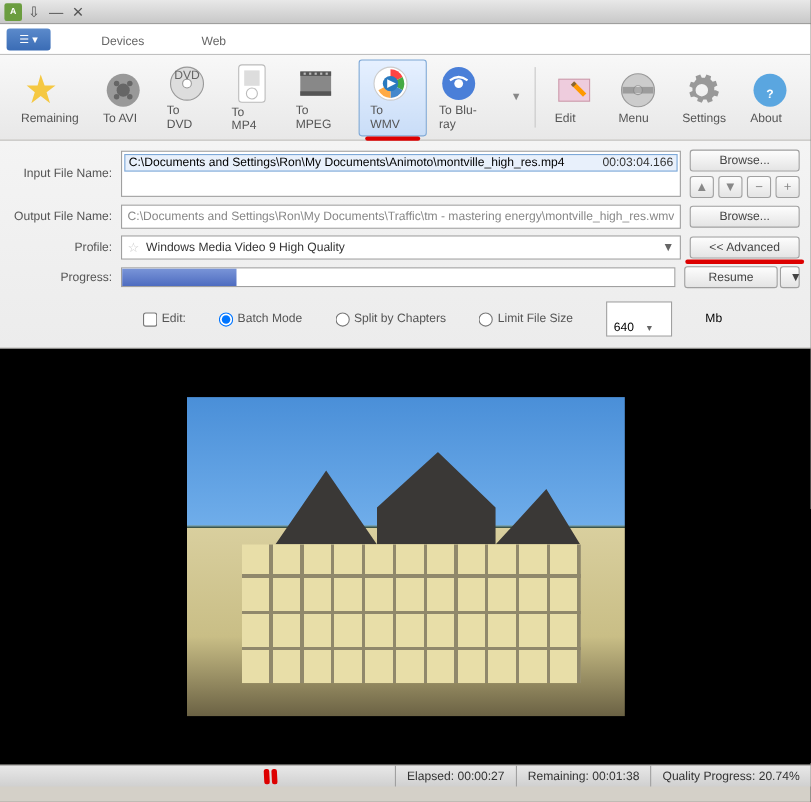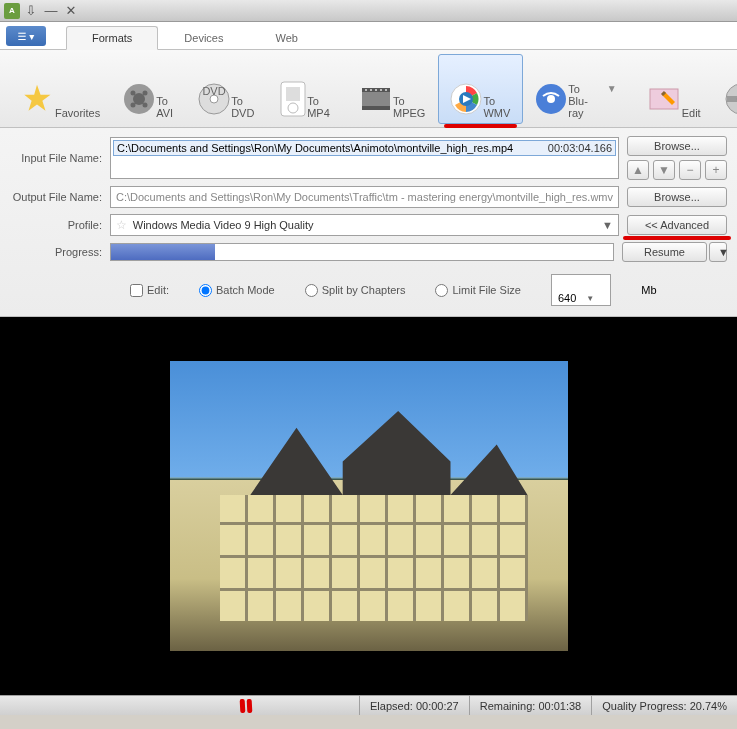--- a/index.html
+++ b/index.html
@@ -8,21 +8,21 @@
 .titlebar .appicon { width: 16px; height: 16px; background: #6b9d3f; border-radius: 2px; margin-right: 4px; display:flex;align-items:center;justify-content:center;color:#fff;font-size:8px;font-weight:bold;}
 .titlebar .title { flex: 1; color: #333; }
 .titlebar .winbtns { display: flex; gap: 6px; }
 .titlebar .winbtns span { width: 14px; height: 14px; display: flex; align-items: center; justify-content: center; color: #555; cursor: pointer; font-size: 13px; }
 .ribbon { background: #fff; height: 28px; display: flex; align-items: flex-end; padding-left: 6px; border-bottom: 1px solid #c0c0c0; }
 .sysmenu { width: 40px; height: 20px; background: linear-gradient(to bottom, #5b8acb, #3a6cb5); border-radius: 3px; margin-right: 20px; margin-bottom: 3px; display:flex;align-items:center;justify-content:center; }
 .sysmenu span{color:#fff;font-size:10px;}
 .tab { padding: 5px 25px; color: #666; cursor: pointer; border:1px solid transparent; border-bottom:none;}
 .tab.active { background: #f5f5f5; border: 1px solid #c0c0c0; border-bottom: 1px solid #f5f5f5; border-radius: 3px 3px 0 0; color: #333; margin-bottom:-1px;}
 .toolbar { background: linear-gradient(to bottom, #f8f8f8, #e8e8e8); height: 78px; display: flex; align-items: center; padding: 0 8px; border-bottom: 1px solid #c0c0c0; gap: 0; }
-.tbtn { display: flex; flex-direction: row; align-items: flex-end; padding: 4px 10px; cursor: pointer; position: relative; border:1px solid transparent; border-radius:3px;height:70px;justify-content:center;}
+.tbtn { display: flex; flex-direction: column; align-items: flex-start; padding: 4px 10px; cursor: pointer; position: relative; border:1px solid transparent; border-radius:3px;height:70px;justify-content:center;}
 .tbtn.selected { background: linear-gradient(to bottom, #e6f0ff, #c9ddf7); border:1px solid #7da8d8; }
 .tbtn .ticon { width: 36px; height: 36px; display: flex; align-items: center; justify-content: center; margin-bottom: 2px; }
 .tbtn .tlabel { color: #555; font-size: 11px; }
 .tbtn .under { position: absolute; bottom: -5px; left: 5px; right: 5px; height: 4px; background: #d00; border-radius: 2px; }
 .tsep { width: 1px; height: 55px; background: #c8c8c8; margin: 0 6px; }
 .tarrow { color:#888; font-size:10px; padding:0 6px;cursor:pointer;}
 .form { background: linear-gradient(to bottom, #f4f4f4, #ececec); padding: 8px 10px; border-bottom: 1px solid #c0c0c0; }
 .row { display: flex; align-items: center; margin-bottom: 6px; }
 .flabel { width: 100px; text-align: right; color: #555; padding-right: 8px; }
 .filebox { flex: 1; background: #fff; border: 1px solid #a0a0a0; height: 42px; padding: 2px; overflow: hidden; }
@@ -68,33 +68,32 @@
     <span>⇩</span>
     <span>—</span>
     <span>✕</span>
   </div>
 </div>
 
 <div class="ribbon">
   <div class="sysmenu">
       <span>☰ ▾</span>
     </div>
-  <div class="tab active">Formats</div>
   <div class="tab">Devices</div>
   <div class="tab">Web</div>
 </div>
 
 <div class="toolbar">
   <div class="tbtn">
     <div class="ticon">
         <svg width="34" height="34" viewBox="0 0 24 24">
           <path fill="#f5c842" d="M12 2l2.5 7h7l-5.7 4.3 2.2 7-6-4.5-6 4.5 2.2-7L3 9h7z"></path>
         </svg>
       </div>
-    <div class="tlabel">Favorites</div>
+    <div class="tlabel">Remaining</div>
   </div>
   <div class="tbtn">
     <div class="ticon">
         <svg width="34" height="34">
           <circle cx="17" cy="17" r="15" fill="#999"></circle>
           <circle cx="17" cy="17" r="6" fill="#666"></circle>
           <circle cx="11" cy="11" r="2.5" fill="#666"></circle>
           <circle cx="23" cy="11" r="2.5" fill="#666"></circle>
           <circle cx="11" cy="23" r="2.5" fill="#666"></circle>
           <circle cx="23" cy="23" r="2.5" fill="#666"></circle>

